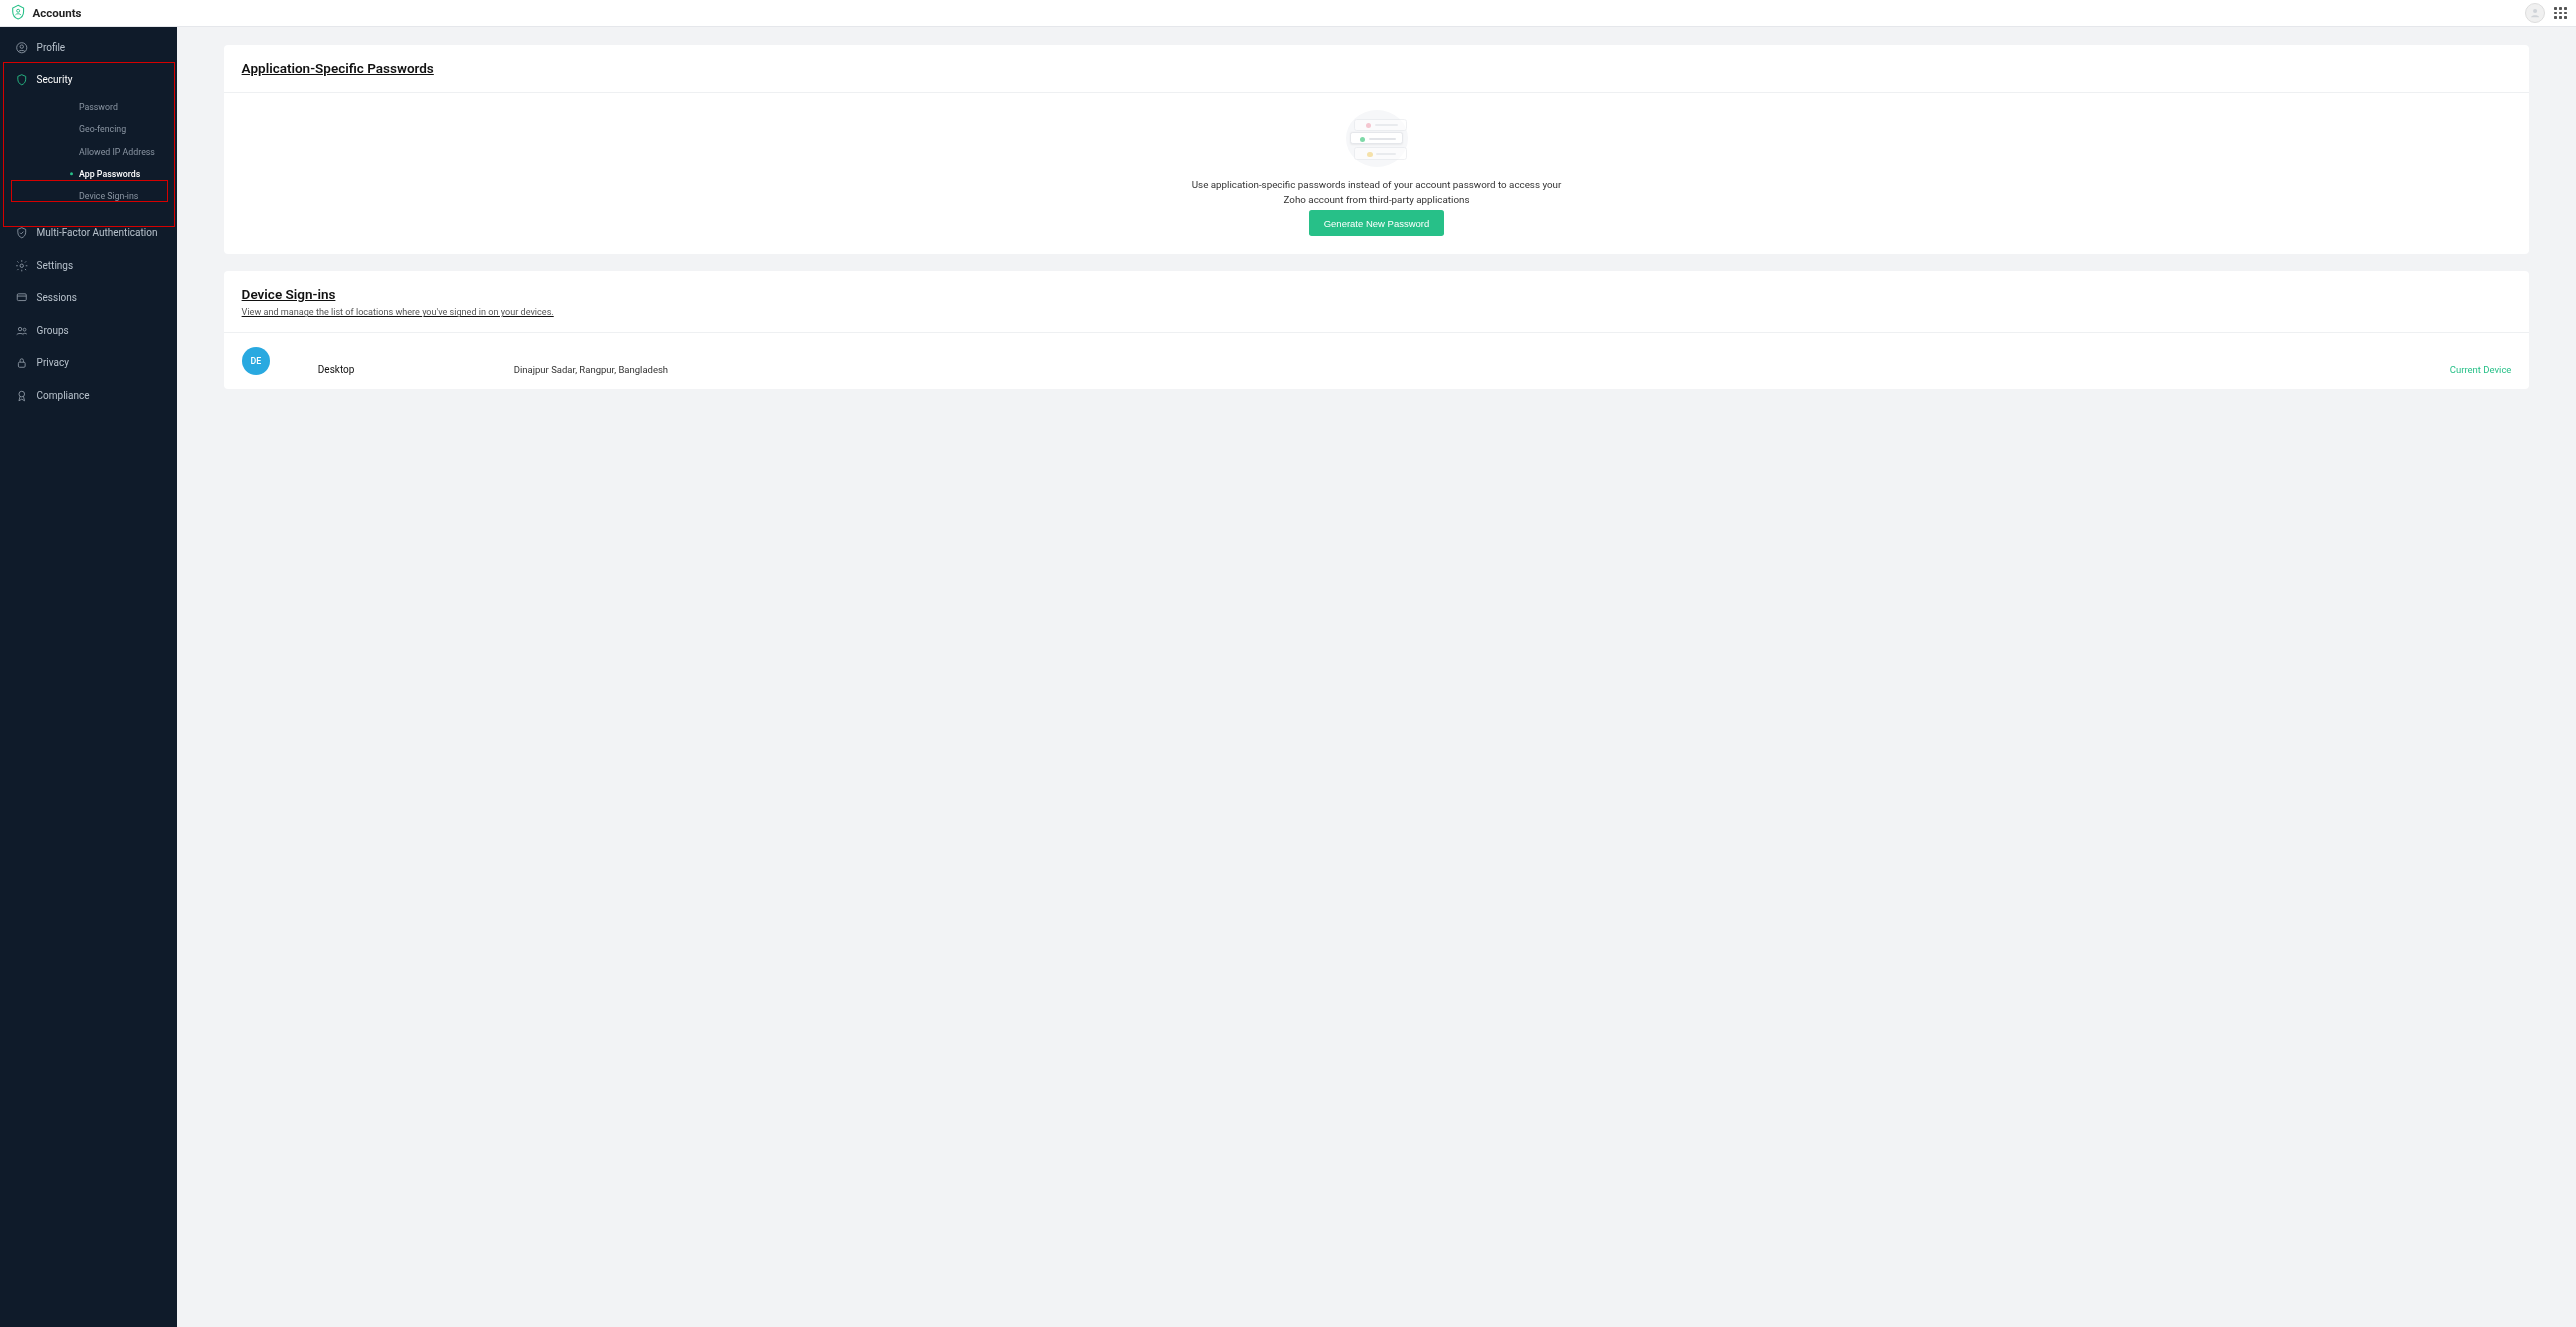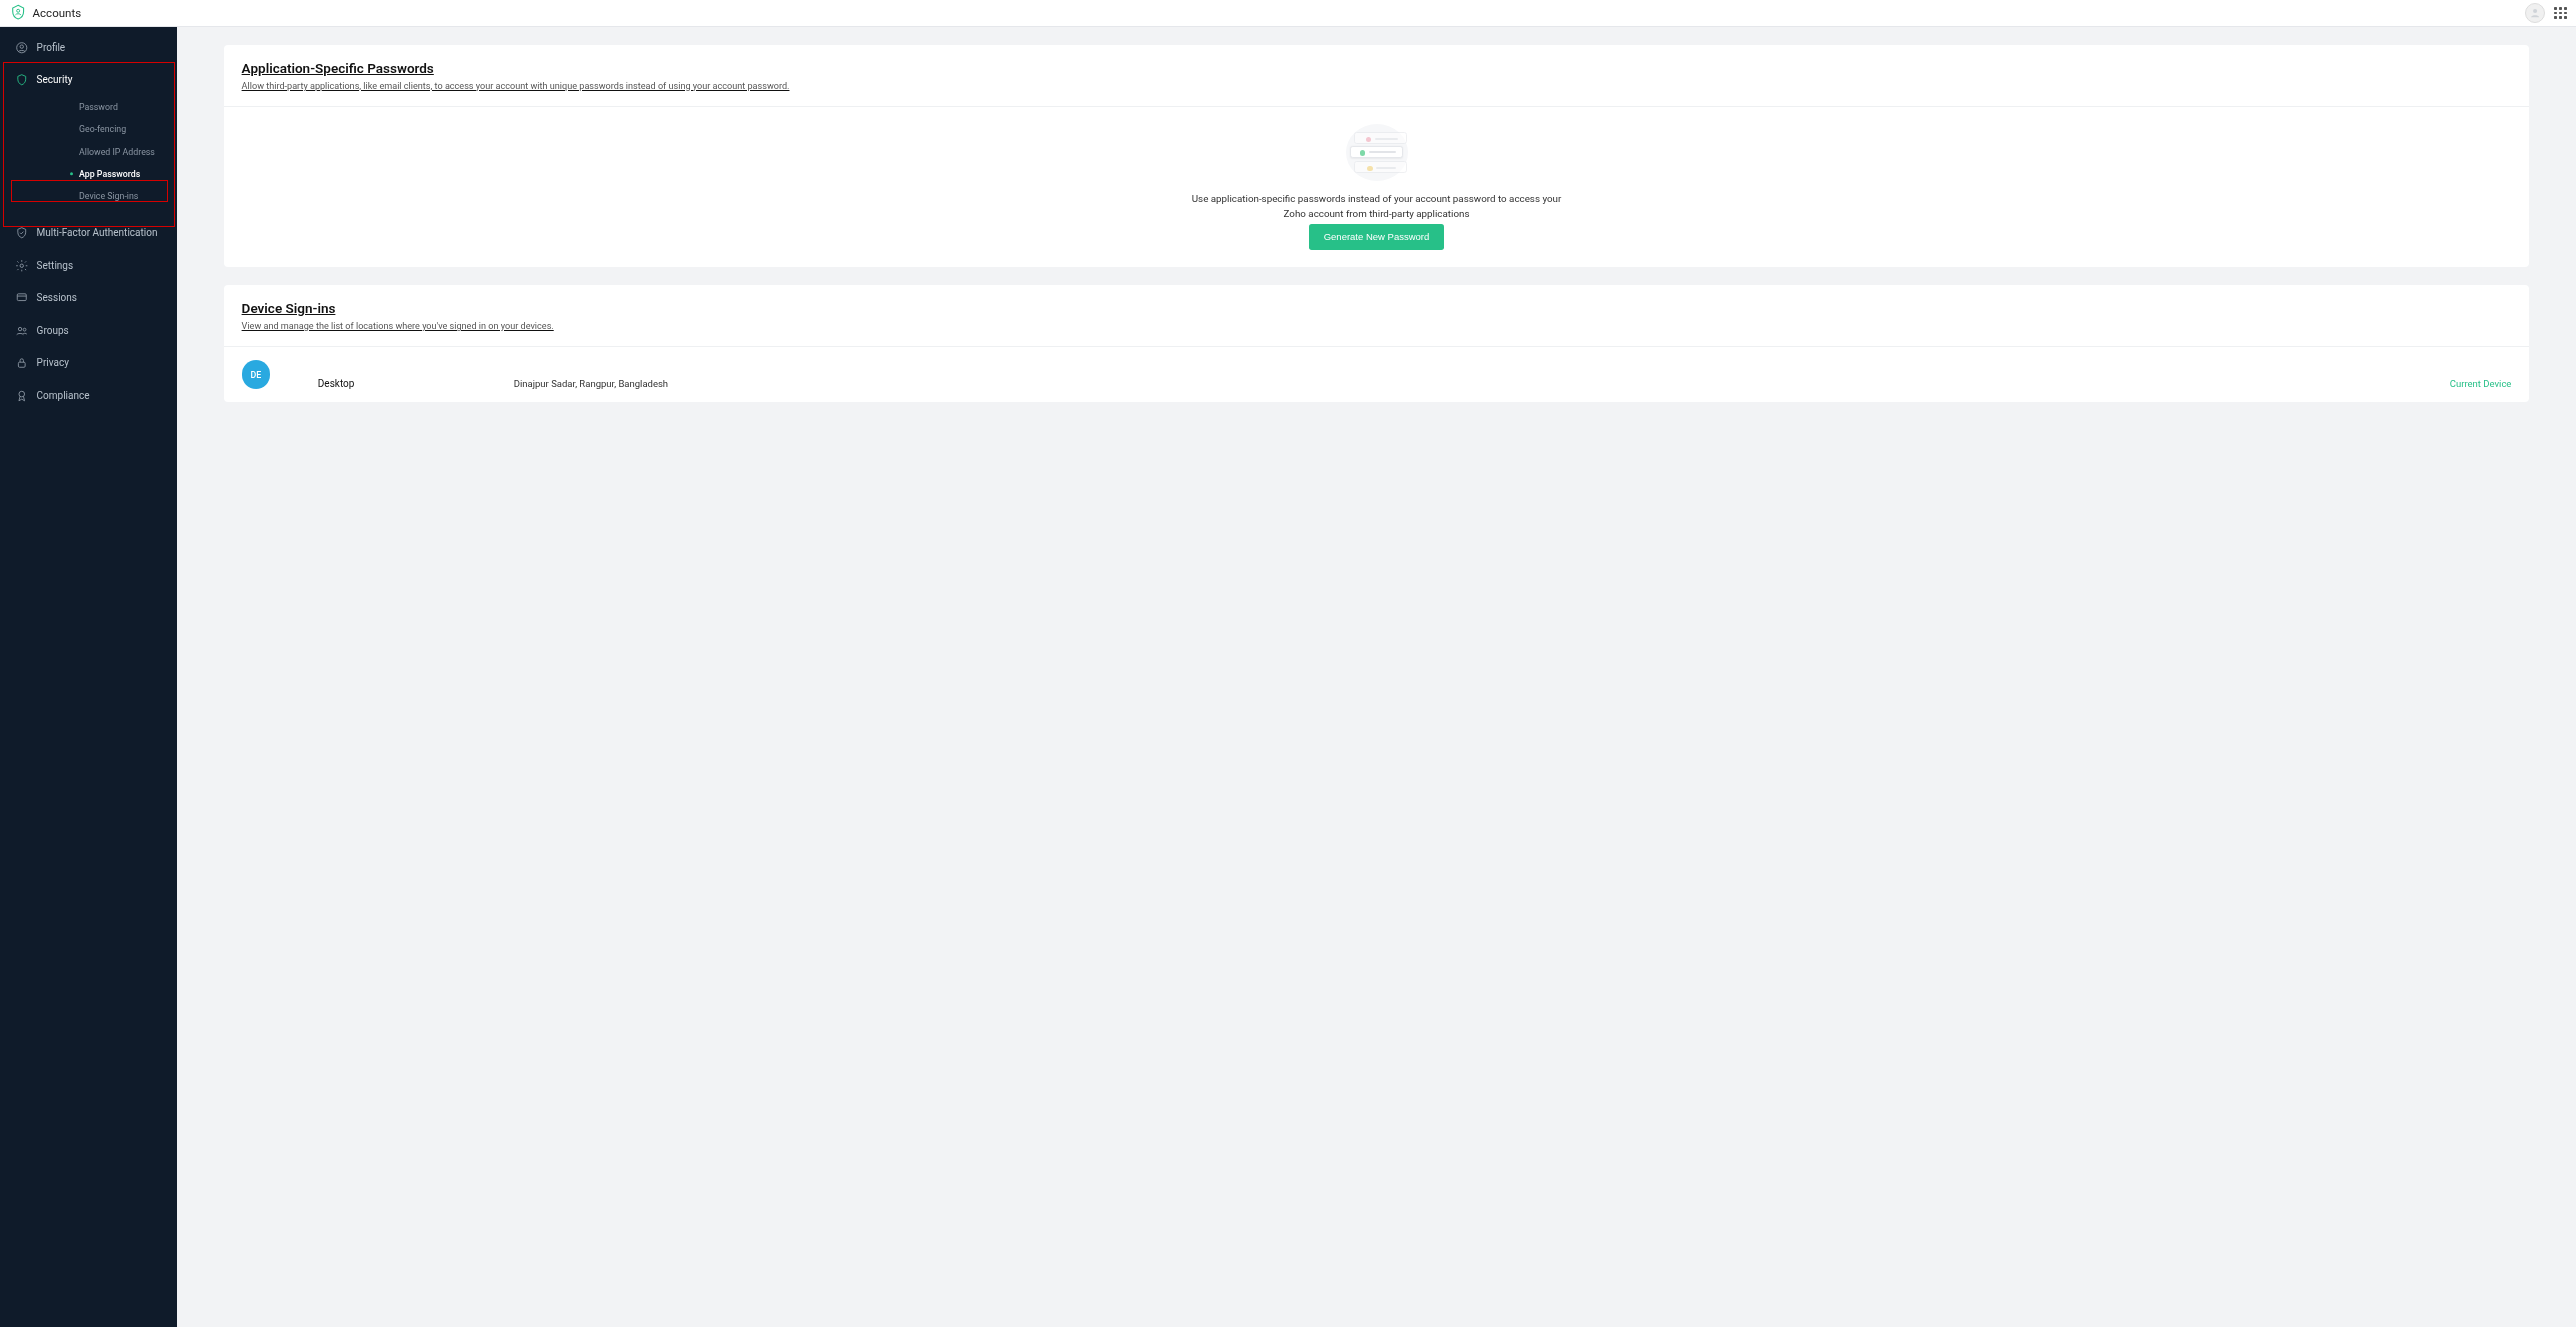--- a/index.html
+++ b/index.html
@@ -15,21 +15,21 @@
   .topbar {
     height: 27px;
     background: #fff;
     border-bottom: 0.7px solid #e5e7eb;
     display: flex;
     align-items: center;
     padding: 0 9.5px;
     justify-content: space-between;
   }
   .topbar-left { display: flex; align-items: center; gap: 6.8px; }
-  .brand-title { font-size: 11.5px; font-weight: 400; color: #222; }
+  .brand-title { font-size: 11.5px; font-weight: 700; color: #222; }
   .topbar-right { display: flex; align-items: center; gap: 9.5px; }
   .avatar-circle {
     width: 20.3px; height: 20.3px; border-radius: 50%;
     background: #f0f0f0; border: 0.7px solid #ddd;
     display:flex; align-items:center; justify-content:center;
   }
   .grid-icon {
     display: grid; grid-template-columns: repeat(3, 2.7px); grid-template-rows: repeat(3, 2.7px);
     gap: 2px;
   }
@@ -301,21 +301,20 @@
     <div class="red-box-outer"></div>
     <div class="red-box-inner"></div>
   </div>
 
   <div class="main">
 
 
     <div class="card">
       <div class="card-header">
         <div class="card-title">Application-Specific Passwords</div>
-        <div class="card-sub">Allow third-party applications, like email clients, to access your account with unique passwords instead of using your account password.</div>
       </div>
       <div class="card-body center">
         <div class="illus">
           <div class="sheet" style="top:8.1px; left:8.1px; opacity:.6;">
             <span class="dot" style="background:#f3a6b5;"></span><span class="bar" style="width:23px;"></span>
           </div>
           <div class="sheet" style="top:21.7px; left:4.1px; box-shadow:0 0.7px 2px rgba(0,0,0,.06);">
             <span class="dot" style="background:#7ed9a8;"></span><span class="bar" style="width:27px;"></span>
           </div>
           <div class="sheet" style="top:37px; left:8.1px; opacity:.6;">

